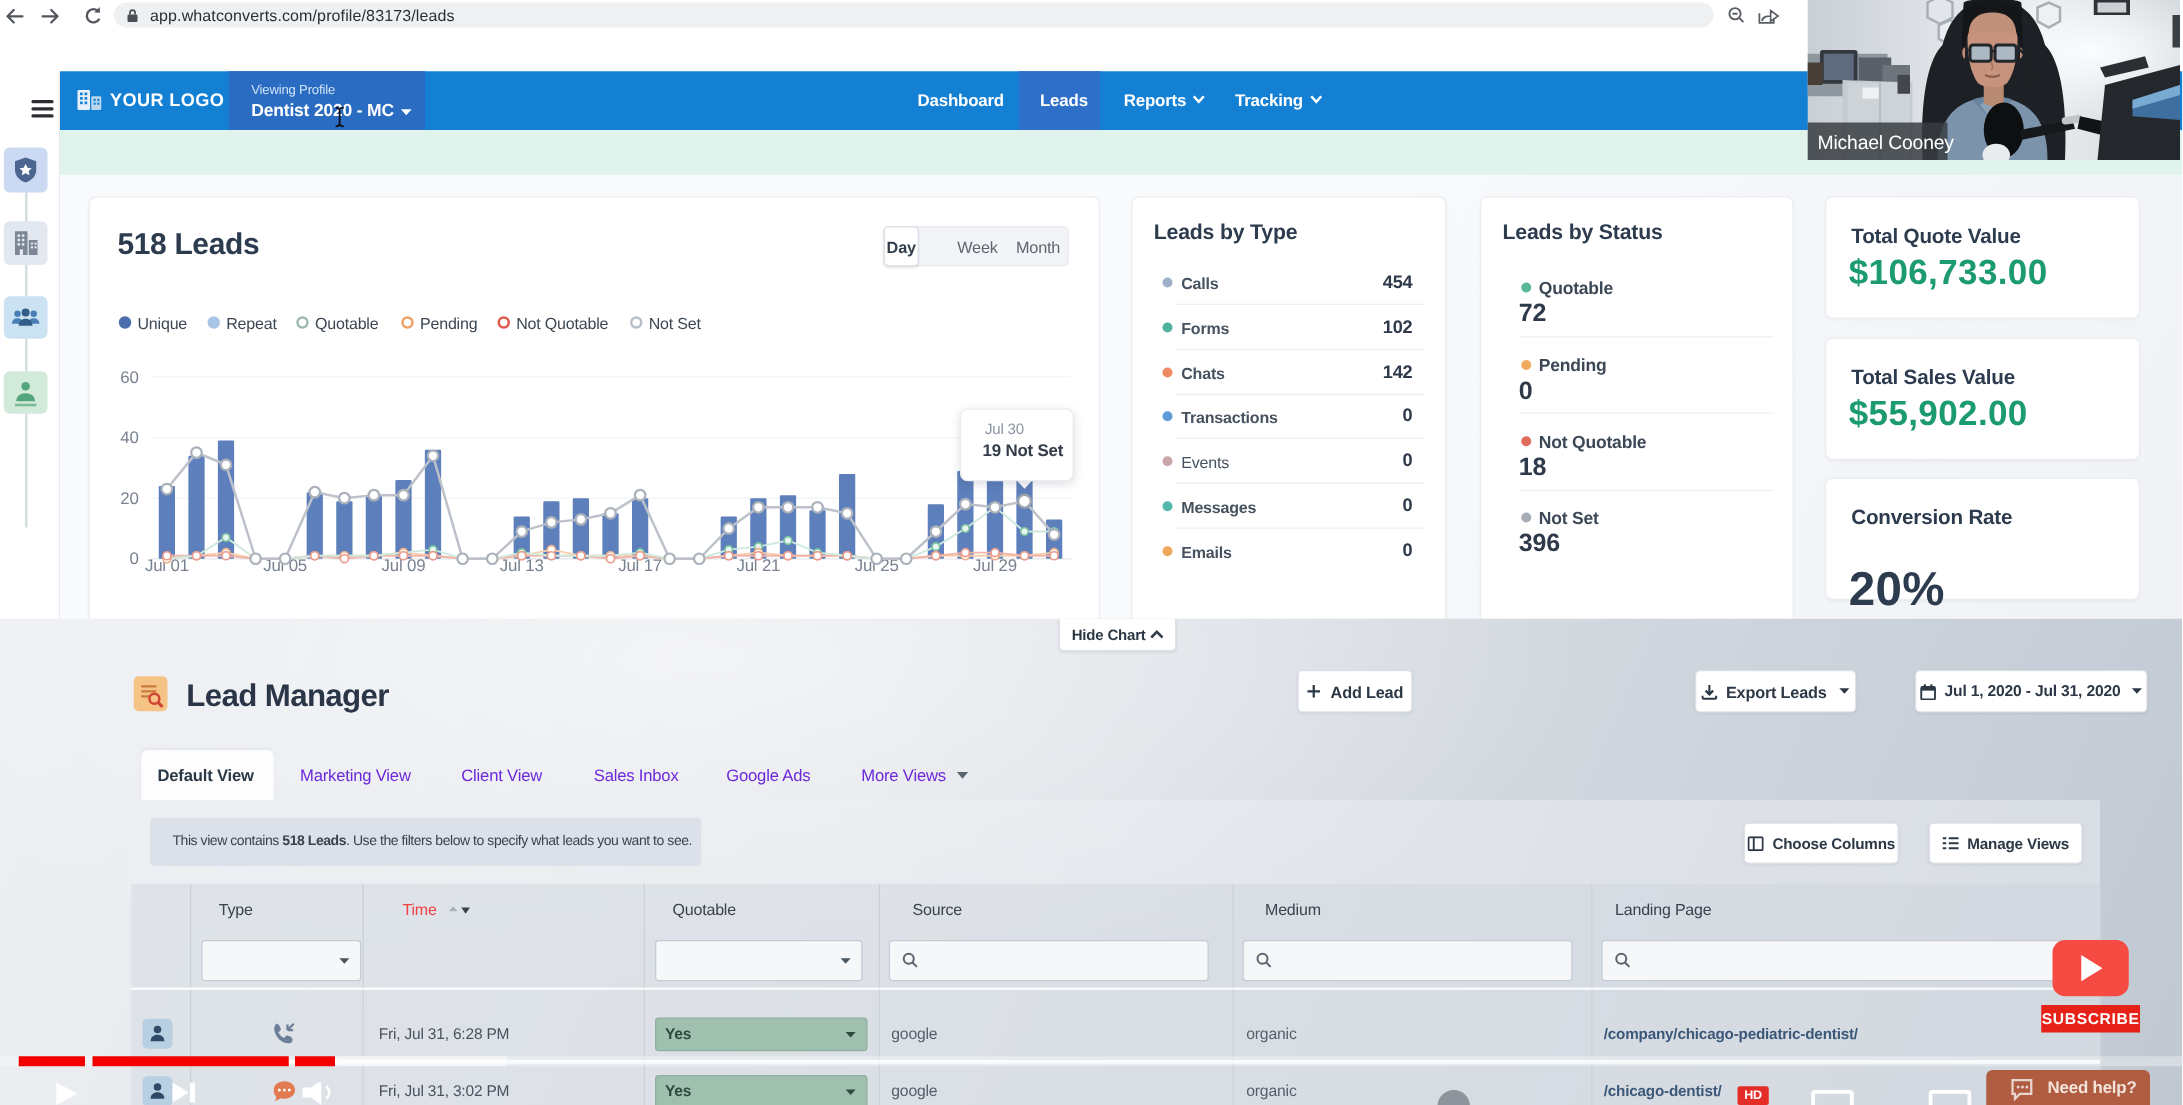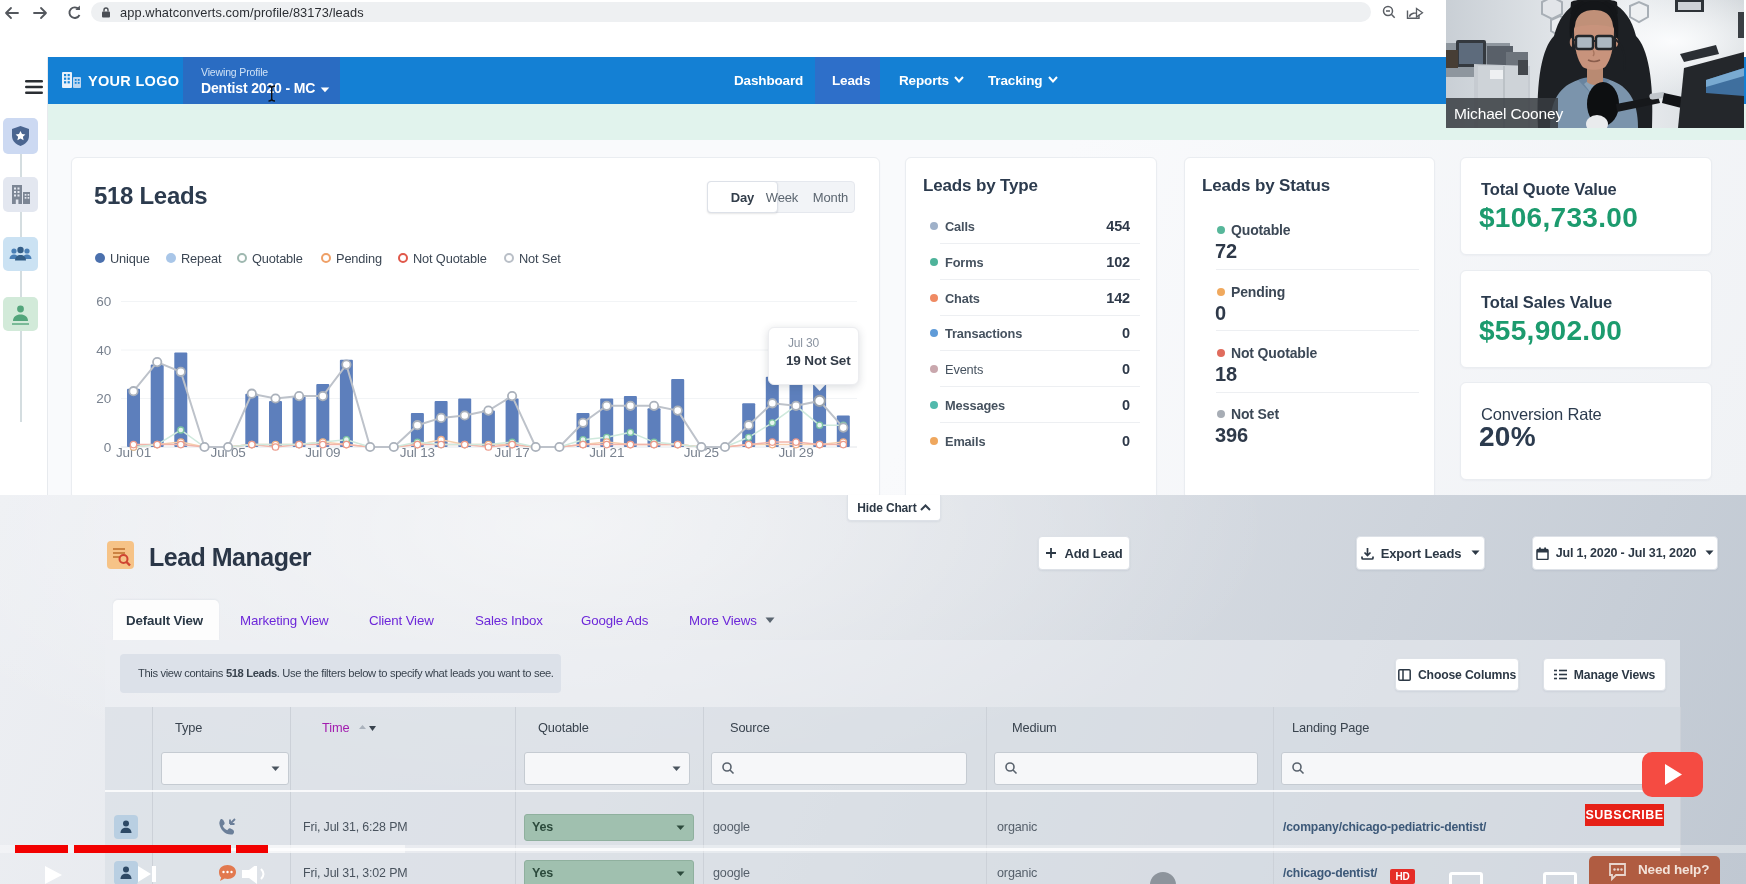--- a/index.html
+++ b/index.html
@@ -133,21 +133,21 @@
       <g fill="#53a57b">
         <circle cx="10.5" cy="7" r="3.4"></circle>
         <path d="M3 19 c0-4.2 3.2-6.5 7.5-6.5 s7.5 2.3 7.5 6.5 z"></path>
         <path d="M2 21 h17 v2 h-17 z" opacity="0.7"></path>
       </g>
     </svg>
 <div class="card" style="left:71px;top:157px;width:809px;height:343px"></div>
 <div class="abs" style="left:94px;top:182px;font-size:24px;font-weight:bold;color:#2c3b4e;letter-spacing:-0.3px">518 Leads</div>
 
 <div class="abs" style="left:707px;top:181px;width:148px;height:32px;background:#f2f4f7;border:1px solid #e5e8ee;border-radius:4px"></div>
-<div class="abs" style="left:707px;top:181px;width:71px;height:32px;background:#fff;border:1px solid #dde1e8;border-radius:4px;box-shadow:0 1px 2px rgba(0,0,0,.1);display:flex;align-items:center;justify-content:center;font-size:13px;font-weight:bold;color:#333e4b">Day</div>
+<div class="abs" style="left:707px;top:181px;width:28px;height:32px;background:#fff;border:1px solid #dde1e8;border-radius:4px;box-shadow:0 1px 2px rgba(0,0,0,.1);display:flex;align-items:center;justify-content:center;font-size:13px;font-weight:bold;color:#333e4b">Day</div>
 <div class="abs" style="left:758px;top:181px;width:48px;height:32px;display:flex;align-items:center;justify-content:center;font-size:13px;color:#5c6670">Week</div>
 <div class="abs" style="left:806px;top:181px;width:49px;height:32px;display:flex;align-items:center;justify-content:center;font-size:13px;color:#5c6670">Month</div>
 <div class="abs" style="left:0;top:251px;height:13px">
       <span class="abs dot" style="left:95px;top:2px;width:10px;height:10px;background:#4b70ad"></span>
       <span class="abs" style="left:110px;top:0;font-size:12.8px;color:#3c4754;white-space:nowrap">Unique</span>
       <span class="abs dot" style="left:166px;top:2px;width:10px;height:10px;background:#a9c6e8"></span>
       <span class="abs" style="left:181px;top:0;font-size:12.8px;color:#3c4754;white-space:nowrap">Repeat</span>
       <span class="abs dot" style="left:237px;top:2px;width:10px;height:10px;background:#fff;border:2px solid #9fb8b0"></span>
       <span class="abs" style="left:252px;top:0;font-size:12.8px;color:#3c4754;white-space:nowrap">Quotable</span>
       <span class="abs dot" style="left:321px;top:2px;width:10px;height:10px;background:#fff;border:2px solid #efa067"></span>
@@ -378,22 +378,22 @@
     <span class="abs dot" style="left:1217px;top:410px;width:8px;height:8px;background:#a7adb5"></span>
     <div class="abs" style="left:1231px;top:406px;font-size:14px;color:#3c4856;font-weight:bold">Not Set</div>
     <div class="abs" style="left:1215px;top:424px;font-size:20px;font-weight:bold;color:#2e3949">396</div>
 <div class="card" style="left:1460px;top:157px;width:252px;height:98px"></div>
     <div class="abs" style="left:1481px;top:180px;font-size:16.5px;font-weight:bold;color:#2c3b4e">Total Quote Value</div>
     <div class="abs" style="left:1479px;top:202px;font-size:28px;font-weight:bold;color:#1c9b6e;letter-spacing:0.3px">$106,733.00</div>
     <div class="card" style="left:1460px;top:270px;width:252px;height:98px"></div>
     <div class="abs" style="left:1481px;top:293px;font-size:16.5px;font-weight:bold;color:#2c3b4e">Total Sales Value</div>
     <div class="abs" style="left:1479px;top:315px;font-size:28px;font-weight:bold;color:#1c9b6e;letter-spacing:0.3px">$55,902.00</div>
     <div class="card" style="left:1460px;top:382px;width:252px;height:98px"></div>
-    <div class="abs" style="left:1481px;top:405px;font-size:16.5px;font-weight:normal;color:#2c3b4e">Conversion Rate</div>
-    <div class="abs" style="left:1479px;top:421px;font-size:28px;font-weight:bold;color:#2c3b4e;letter-spacing:0.3px">20%</div>
+    <div class="abs" style="left:1481px;top:405px;font-size:16.5px;font-weight:bold;color:#2c3b4e">Conversion Rate</div>
+    <div class="abs" style="left:1479px;top:451px;font-size:38px;font-weight:bold;color:#2c3b4e;letter-spacing:0.3px">20%</div>
 
 <div class="abs" style="left:0;top:495px;width:1746px;height:389px;background:linear-gradient(113deg,#edeff3 0%,#e2e5ea 38%,#c0c8d2 100%)"></div>
 <div class="abs" style="left:0;top:495px;width:1746px;height:389px;background:radial-gradient(ellipse 1100px 420px at 32% 8%,rgba(255,255,255,.55),rgba(255,255,255,0) 65%)"></div>
 <div class="btn" style="left:847px;top:495px;width:94px;height:26px;border-radius:0 0 4px 4px;border-top:none;font-size:12px">Hide Chart&nbsp;<svg width="11" height="7" viewBox="0 0 11 7">
         <path d="M1 6 L5.5 1.5 L10 6" stroke="#333f4d" stroke-width="2" fill="none"></path>
       </svg></div>
 <div class="abs" style="left:107px;top:541px;width:27px;height:28px;background:#f6c387;border-radius:4px"></div>
 <svg class="abs" style="left:110px;top:545px" width="22" height="22" viewBox="0 0 22 22">
       <g stroke="#c77c3a" stroke-width="1.8">
         <line x1="3" y1="4" x2="15" y2="4"></line>
@@ -457,21 +457,21 @@
       </svg>Manage Views</div>
 <div class="abs" style="left:105px;top:707px;width:1575px;height:177px;background:rgba(203,209,217,0.38)"></div>
 <div class="seplineV" style="left:152px;top:707px;height:177px"></div>
     <div class="seplineV" style="left:290px;top:707px;height:177px"></div>
     <div class="seplineV" style="left:515px;top:707px;height:177px"></div>
     <div class="seplineV" style="left:703px;top:707px;height:177px"></div>
     <div class="seplineV" style="left:986px;top:707px;height:177px"></div>
     <div class="seplineV" style="left:1273px;top:707px;height:177px"></div>
     <div class="seplineV" style="left:1680px;top:707px;height:177px"></div>
 <div class="abs" style="left:175px;top:720px;font-size:12.8px;color:#39434e">Type</div>
-<div class="abs" style="left:322px;top:720px;font-size:12.8px;color:#a21caf">Time</div>
+<div class="abs" style="left:322px;top:720px;font-size:12.8px;color:#ef4444">Time</div>
 <svg class="abs" style="left:358px;top:723px" width="20" height="10" viewBox="0 0 20 10">
       <path d="M1 6 L4.5 2 L8 6 Z" fill="#aab2bc"></path>
       <path d="M11 3 L14.5 8 L18 3 Z" fill="#39434e"></path>
     </svg>
 <div class="abs" style="left:538px;top:720px;font-size:12.8px;color:#39434e">Quotable</div>
 <div class="abs" style="left:730px;top:720px;font-size:12.8px;color:#39434e">Source</div>
 <div class="abs" style="left:1012px;top:720px;font-size:12.8px;color:#39434e">Medium</div>
 <div class="abs" style="left:1292px;top:720px;font-size:12.8px;color:#39434e">Landing Page</div>
 <div class="abs" style="left:161px;top:752px;width:128px;height:33px;background:#f6f7f9;border:1px solid #c5cbd2;border-radius:3px"></div>
     <svg class="abs" style="left:271px;top:766px" width="9" height="6" viewBox="0 0 9 6">
@@ -639,21 +639,21 @@
  </g>
 </svg>
 <div class="abs" style="left:1150px;top:872px;width:26px;height:26px;border-radius:50%;background:#8d949c"></div>
 <div class="abs" style="left:1449px;top:872px;width:34px;height:22px;border:3px solid #fff;border-radius:3px"></div>
 <div class="abs" style="left:1543px;top:872px;width:34px;height:22px;border:3px solid #fff;border-radius:3px"></div>
 <div class="abs" style="left:1390px;top:869px;width:25px;height:15px;background:#e52d27;color:#fff;font-size:10px;font-weight:bold;display:flex;align-items:center;justify-content:center;border-radius:2px">HD</div>
 <div class="abs" style="left:1642px;top:752px;width:61px;height:45px;background:#f54b42;border-radius:10px"></div>
 <svg class="abs" style="left:1664px;top:764px" width="18" height="21" viewBox="0 0 18 21">
       <path d="M1 0 L18 10.5 L1 21 z" fill="#fff"></path>
     </svg>
-<div class="abs" style="left:1585px;top:804px;width:79px;height:22px;background:#e62117;color:#fff;font-size:12.5px;font-weight:bold;display:flex;align-items:center;justify-content:center;letter-spacing:0.5px">SUBSCRIBE</div>
+<div class="abs" style="left:1633px;top:804px;width:79px;height:22px;background:#e62117;color:#fff;font-size:12.5px;font-weight:bold;display:flex;align-items:center;justify-content:center;letter-spacing:0.5px">SUBSCRIBE</div>
 <div class="abs" style="left:1589px;top:856px;width:131px;height:28px;background:#b05c41;border-radius:5px 5px 0 0"></div>
 <svg class="abs" style="left:1608px;top:862px" width="24" height="20" viewBox="0 0 24 20">
       <path d="M2 2 h15 v11 h-9 l-4 4 v-4 h-2 z" fill="none" stroke="#e8d5cd" stroke-width="1.8"></path>
       <g fill="#e8d5cd">
         <circle cx="6.5" cy="7.5" r="1.2"></circle>
         <circle cx="10" cy="7.5" r="1.2"></circle>
         <circle cx="13.5" cy="7.5" r="1.2"></circle>
       </g>
     </svg>
 <div class="abs" style="left:1638px;top:862px;font-size:13.5px;font-weight:bold;color:#f3e3da">Need help?</div>

